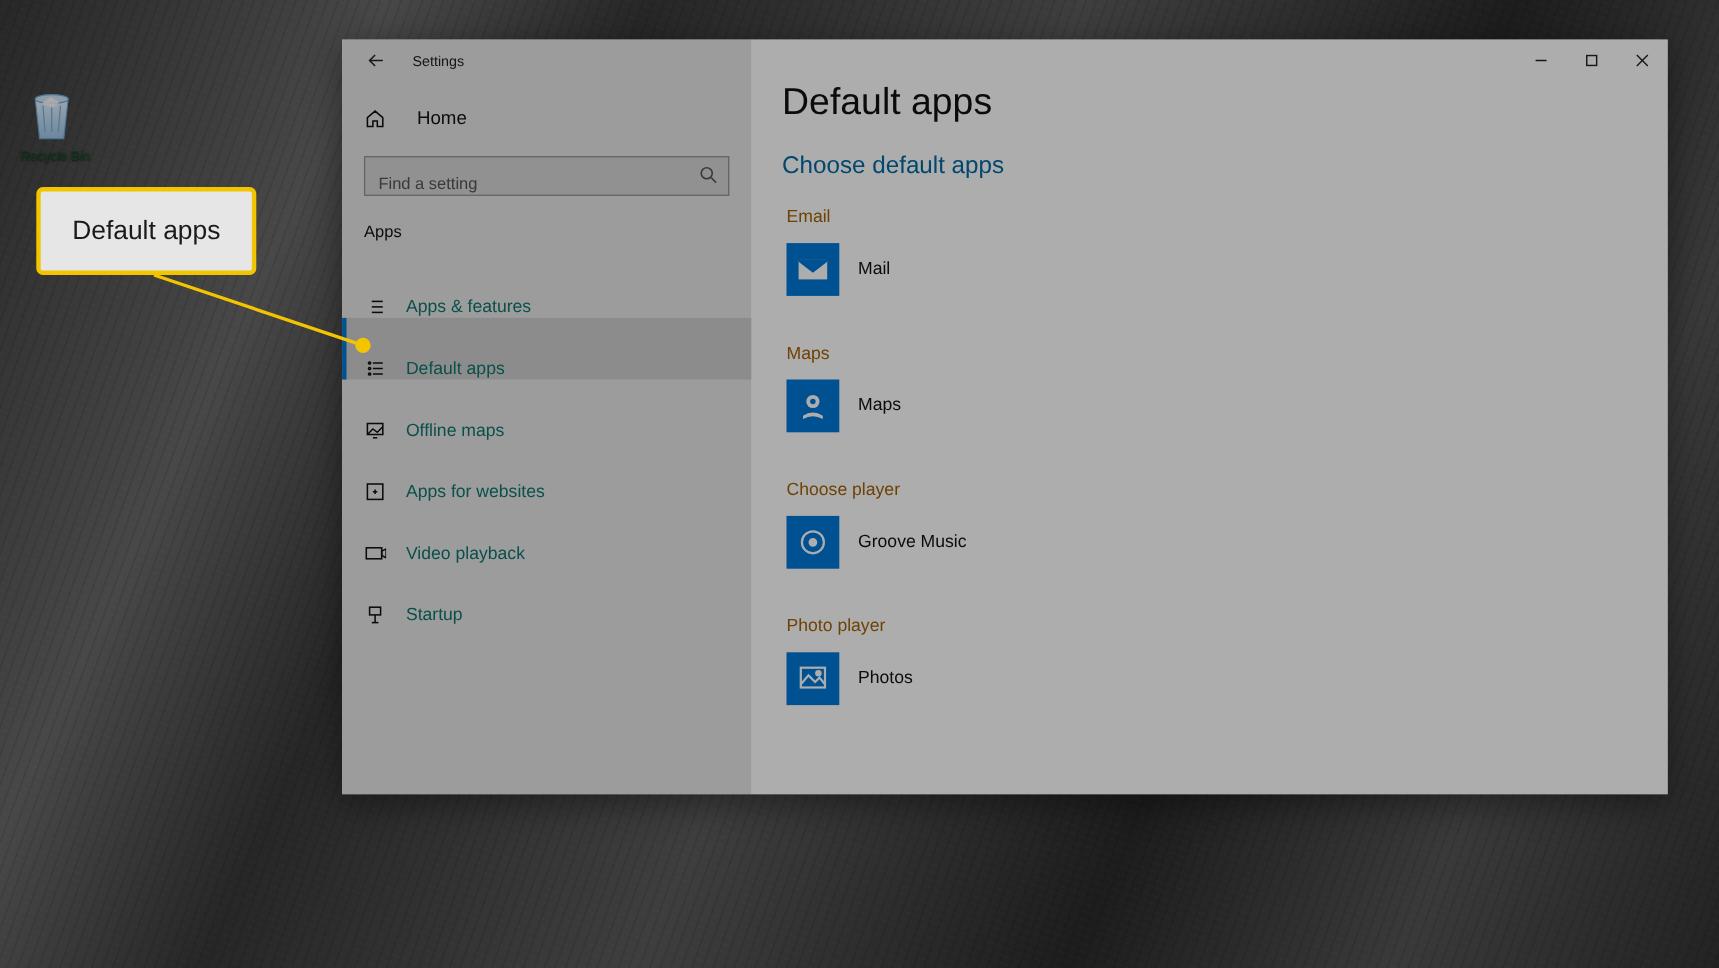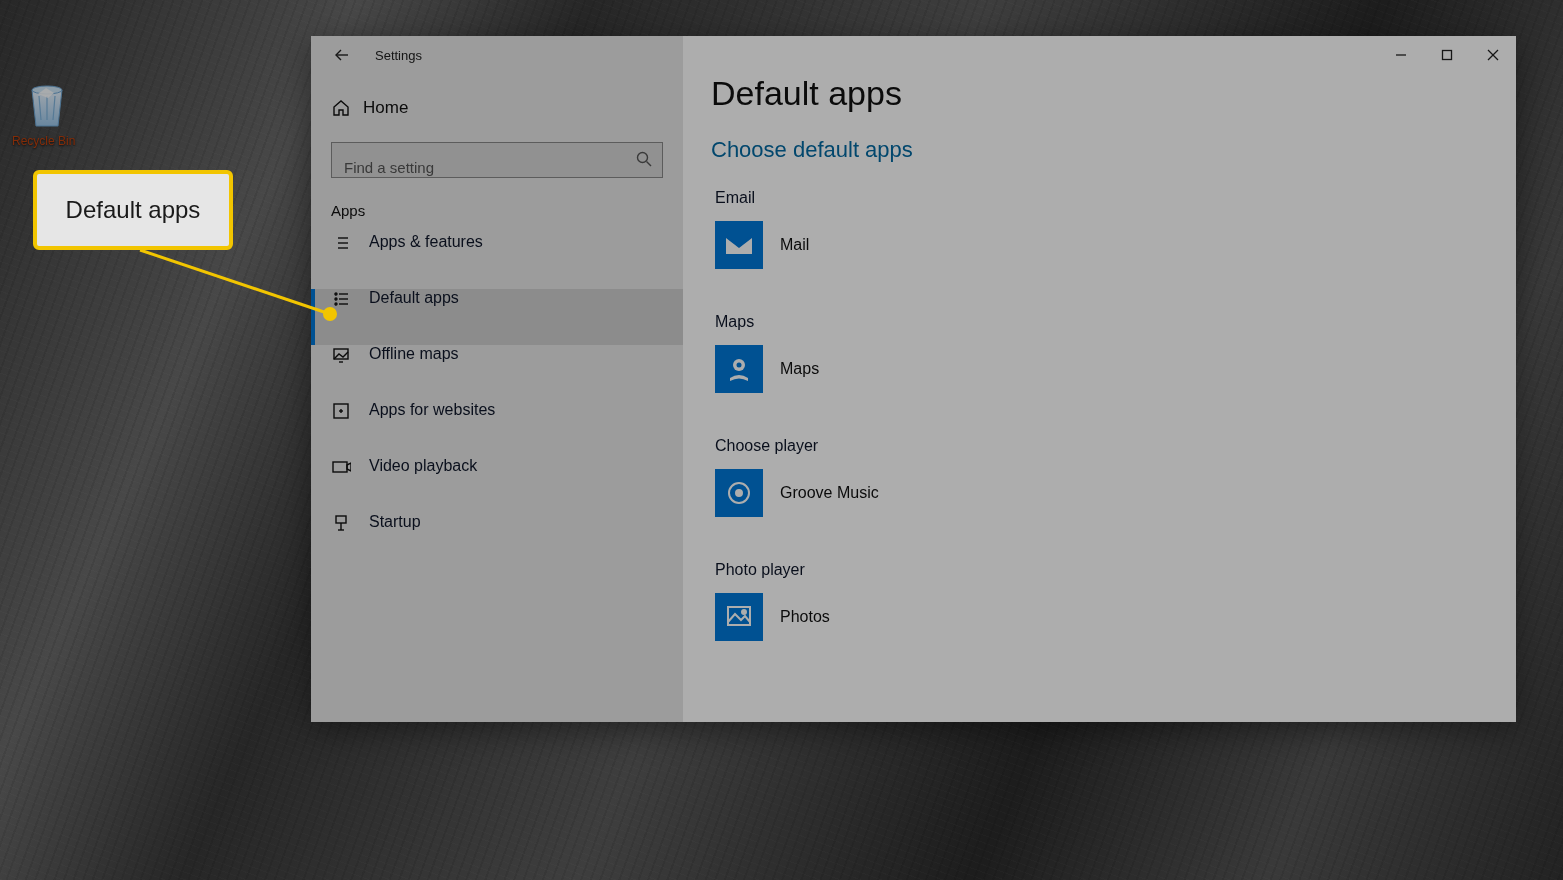--- a/index.html
+++ b/index.html
@@ -10,21 +10,21 @@
     
     body::before{content:"";position:absolute;inset:0;
       background:
         repeating-linear-gradient(110deg,rgba(0,0,0,.08) 0 2px,transparent 2px 9px),
         repeating-linear-gradient(20deg,rgba(255,255,255,.025) 0 1px,transparent 1px 7px);
       pointer-events:none;}
     
     .dim{position:absolute;inset:0;background:rgba(0,0,0,.32);pointer-events:none;z-index:50;}
 
     
-    .desktop-icon{position:absolute;left:12px;top:80px;width:70px;text-align:left;color:#c2410c;font-size:12px;
+    .desktop-icon{position:absolute;left:12px;top:80px;width:70px;text-align:right;color:#14532d;font-size:12px;
                   text-shadow:0 1px 2px rgba(0,0,0,.8);}
     .desktop-icon .bin{width:42px;height:48px;margin:0 auto 6px;position:relative;}
     .desktop-icon .bin svg{width:100%;height:100%;}
 
     
     .callout{position:absolute;left:33px;top:170px;width:200px;height:80px;
              background:#e6e6e6;border:4px solid #f2c500;border-radius:6px;
              display:flex;align-items:center;justify-content:center;
              font-size:24px;color:#1a1a1a;z-index:80;}
     .callout-line{position:absolute;left:0;top:0;z-index:75;pointer-events:none;}
@@ -32,37 +32,37 @@
     
     .window{position:absolute;left:280px;top:36px;width:1205px;height:686px;
             background:#fff;box-shadow:0 8px 30px rgba(0,0,0,.4);display:flex;z-index:10;margin-left:31px;}
     .sidebar{width:372px;background:#e6e6e6;display:flex;flex-direction:column;}
     .titlebar{height:38px;display:flex;align-items:center;padding-left:18px;font-size:13px;color:#222;}
     .back-btn{width:26px;height:26px;display:flex;align-items:center;justify-content:center;margin-right:20px;cursor:pointer;}
     .win-controls{position:absolute;right:0;top:0;height:38px;display:flex;}
     .win-btn{width:46px;display:flex;align-items:center;justify-content:center;cursor:pointer;}
     .win-btn svg{stroke:#222;}
 
-    .home-row{display:flex;align-items:center;gap:12px;padding:24px 20px 12px 20px;font-size:17px;color:#111;cursor:pointer;}
+    .home-row{display:flex;align-items:center;gap:28px;padding:24px 20px 12px 20px;font-size:17px;color:#111;cursor:pointer;}
     .search-wrap{margin:12px 20px 18px;position:relative;}
     .search-wrap input{width:100%;height:36px;background:#d6d6d6;border:1px solid #888;
       padding:15px 36px 0 12px;font-size:15px;color:#222;outline:none;}
     .search-wrap input::placeholder{color:#555;}
     .search-wrap .sicon{position:absolute;right:10px;top:8px;}
 
     .section-label{padding:6px 20px 14px;font-size:15px;font-weight:400;color:#111;}
-    .nav-item{display:flex;align-items:flex-start;gap:18px;height:56px;padding:0 20px;font-size:16px;color:#0f172a;cursor:pointer;position:relative;}
+    .nav-item{display:flex;align-items:flex-end;gap:18px;height:56px;padding:0 20px;font-size:16px;color:#0f766e;cursor:pointer;position:relative;}
     .nav-item.selected{background:#cfcfcf;}
     .nav-item.selected::before{content:"";position:absolute;left:0;top:0;bottom:0;width:4px;background:#0078d7;}
     .nav-icon{width:20px;height:20px;flex-shrink:0;}
 
     .content{flex:1;background:#fff;padding:38px 0 0 28px;overflow:hidden;}
     .page-title{font-size:34px;font-weight:400;color:#111;margin-bottom:24px;}
     .sub-head{font-size:22px;color:#0369a1;margin-bottom:26px;}
-    .cat-label{font-size:16px;color:#0f172a;margin:0 0 14px 4px;}
+    .cat-label{font-size:16px;color:#a16207;margin:0 0 14px 4px;}
     .app-row{display:flex;align-items:center;gap:17px;margin:0 0 44px 4px;cursor:pointer;}
     .app-tile{width:48px;height:48px;background:#0078d7;display:flex;align-items:center;justify-content:center;}
     .app-tile svg{width:30px;height:30px;}
     .app-name{font-size:16px;color:#111;}
   </style>
 </head>
 <body>
 
 <div class="desktop-icon">
   <div class="bin">

